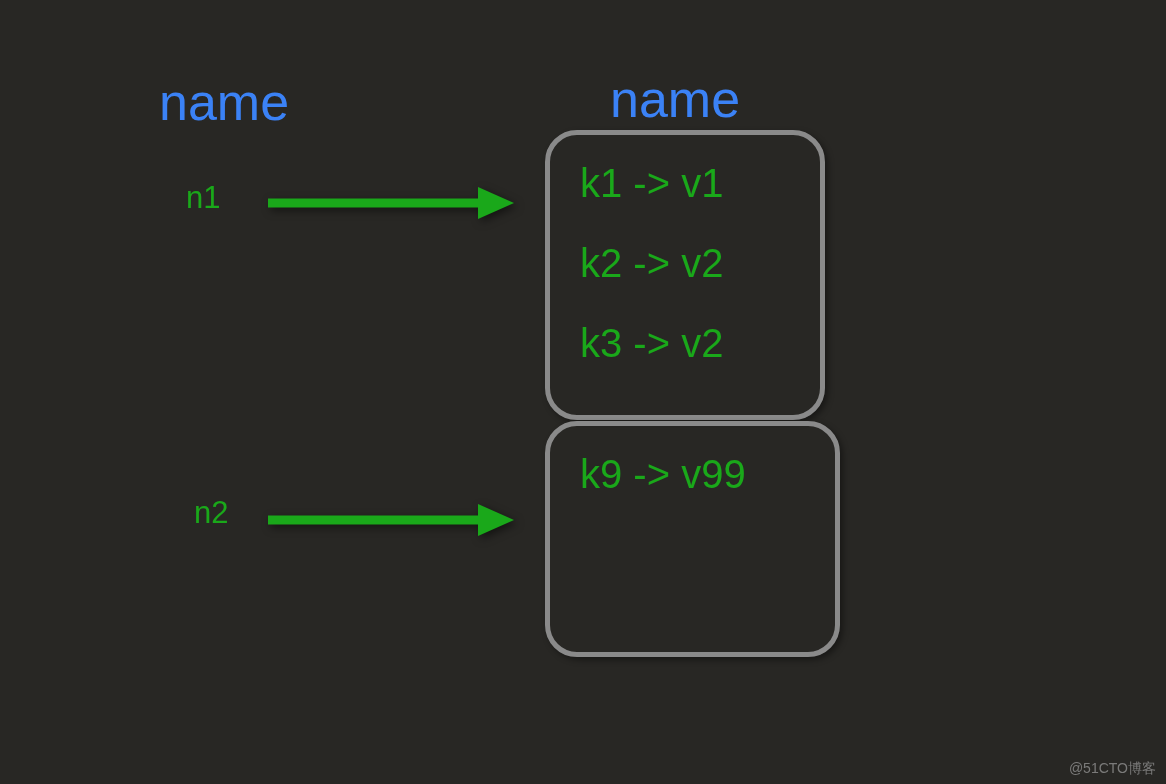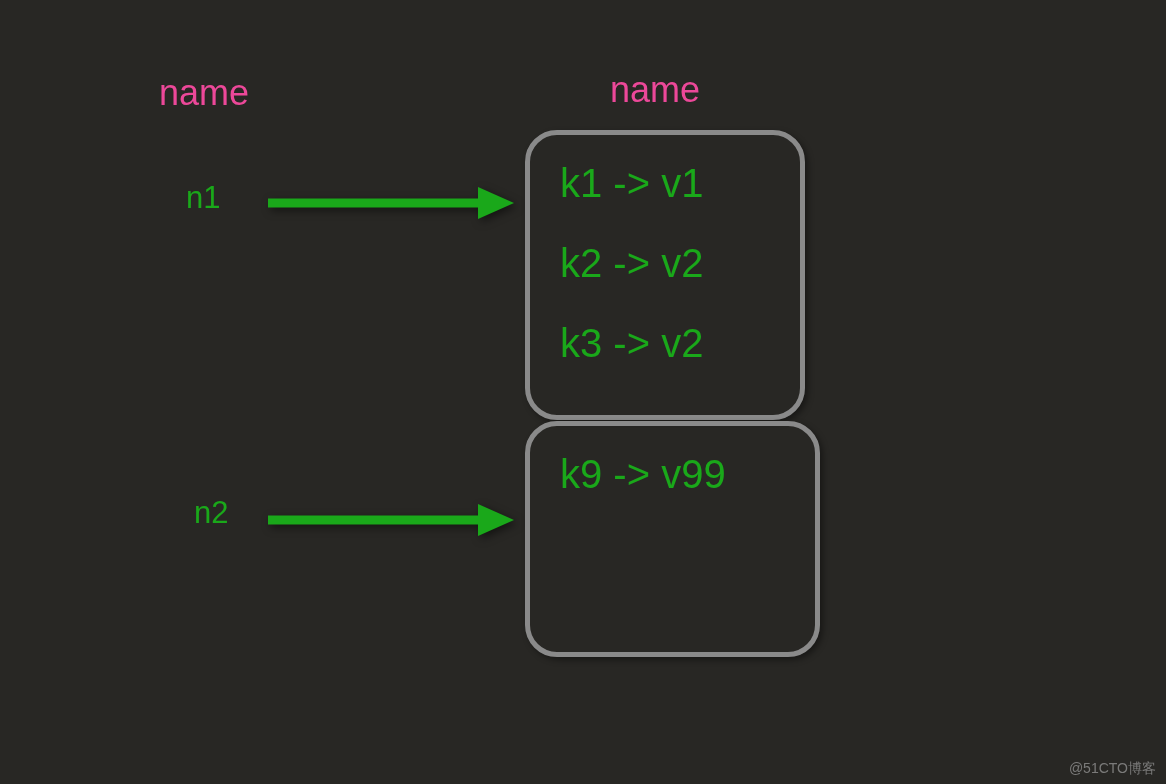--- a/index.html
+++ b/index.html
@@ -6,22 +6,22 @@
   body {
     width: 1166px;
     height: 784px;
     background: #282724;
     font-family: "Helvetica Neue", Helvetica, Arial, sans-serif;
     position: relative;
     overflow: hidden;
   }
   .header {
     position: absolute;
-    color: #ec4899;
-    font-size: 36px;
+    color: #3b82f6;
+    font-size: 52px;
     font-weight: 400;
   }
   .name-header { left: 159px; top: 72px; }
   .hash-header { left: 610px; top: 69px; }
   .name-label {
     position: absolute;
     color: #1aa81a;
     font-size: 31px;
   }
   .n1 { left: 186px; top: 180px; }
@@ -31,20 +31,21 @@
     filter: drop-shadow(3px 3px 4px rgba(0,0,0,0.5));
   }
   .arrow1 { left: 266px; top: 181px; }
   .arrow2 { left: 266px; top: 498px; }
   .hash-box {
     position: absolute;
     border: 5px solid #8a8a8a;
     border-radius: 32px;
     box-shadow: 3px 3px 6px rgba(0,0,0,0.4);
     padding: 28px 30px 20px 30px;
+    margin-left: 20px;
   }
   .box1 { left: 525px; top: 130px; width: 280px; height: 290px; }
   .box2 { left: 525px; top: 421px; width: 295px; height: 236px; }
   .hash-entry {
     color: #1aa81a;
     font-size: 40px;
     line-height: 1.0;
     margin-bottom: 40px;
     white-space: nowrap;
   }

